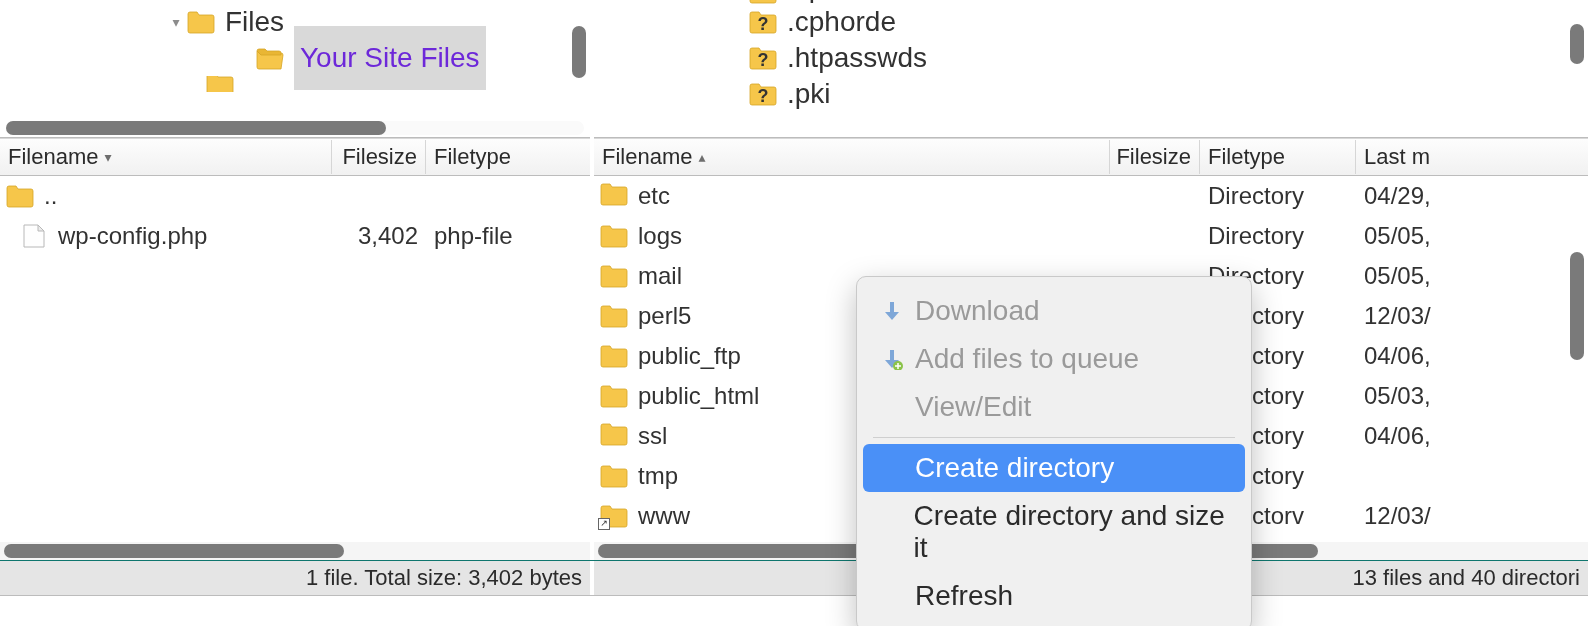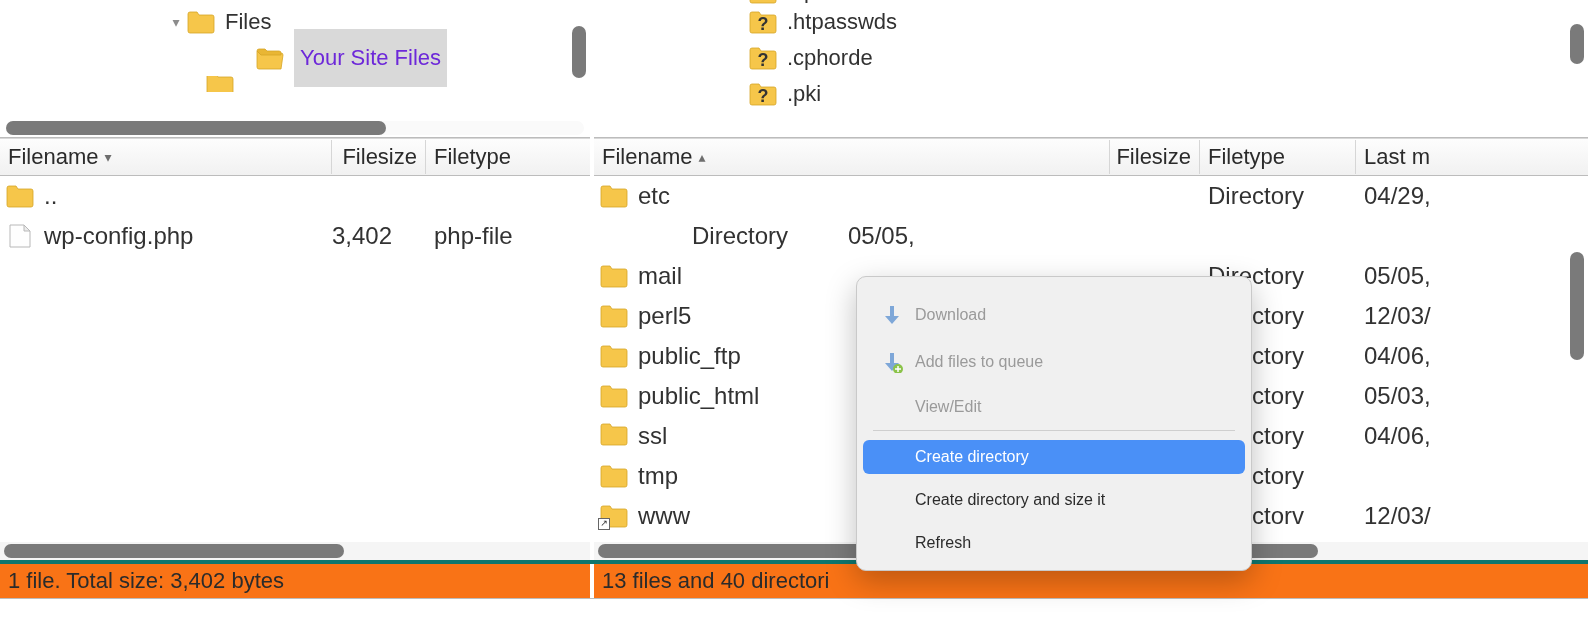--- a/index.html
+++ b/index.html
@@ -61,21 +61,21 @@
   width: 28px; height: 24px;
   margin-right: 10px;
   position: relative;
 }
 
 .folder-icon svg, .folder-open-icon svg, .unknown-icon svg, .file-icon svg, .parent-icon svg {
   width: 28px; height: 24px;
 }
 
 .tree-label {
-  font-size: 22px;
+  font-size: 28px;
   color: #323232;
 }
 
 .tree-label.selected {
   background: #d9d9d9;
   color: #6d28d9;
   padding: 16px 6px;
 }
 
 
@@ -144,23 +144,24 @@
 .list-hscroll {
   height: 18px;
   position: relative;
   background: #f5f5f5;
 }
 .list-hscroll .hscroll-thumb { top: 2px; height:14px; }
 
 
 .status-row {
   display: flex;
-  border-top: 4px solid #0f766e;
+  border-top: 1px solid #0f766e;
   border-bottom: 1px solid #bcbcbc;
-  background: #f97316;
+  background: #e5e5e5;
+  text-align: right;
 }
 .status-cell {
   flex:1;
   font-size: 22px;
   color: #2b2b2b;
   padding: 4px 8px;
 }
 
 
 .context-menu {
@@ -170,25 +171,24 @@
   width: 396px;
   background: #f0f0f0;
   border: 1px solid #c9c9c9;
   border-radius: 10px;
   box-shadow: 0 10px 30px rgba(0,0,0,0.25);
   padding: 10px 6px;
 }
 .menu-item {
   display: flex;
   align-items: center;
-  font-size: 16px;
+  font-size: 28px;
   padding: 8px 14px;
   border-radius: 6px;
   color: #2b2b2b;
-  margin-top: 9px;
 }
 .menu-item.disabled { color: #9a9a9a; }
 .menu-item.highlight { background: #4a90f7; color: #fff; }
 .menu-sep { height:1px; background:#cfcfcf; margin: 6px 10px; }
 .menu-icon { width: 30px; display:inline-flex; justify-content:center; margin-right: 8px; }
 
 .shortcut-icon {
   position: absolute;
   left: -2px;
   bottom: -2px;
@@ -285,27 +285,27 @@
           <div style="width:332px;display:flex;align-items:center;padding-left:6px">
             <span class="parent-icon" style="position:relative"><svg viewBox="0 0 28 24">
                 <use href="#parent-g"></use>
               </svg></span>
             <span>..</span>
           </div>
           <div style="width:94px;text-align:right;padding-right:8px"></div>
           <div style="flex:1;padding-left:8px"></div>
         </div>
         <div class="list-row">
-          <div style="width:332px;display:flex;align-items:center;padding-left:6px">
+          <div style="width:332px;display:flex;align-items:center;padding-left:20px">
             <span class="file-icon" style="position:relative"><svg viewBox="0 0 28 24">
                 <use href="#file-g"></use>
               </svg></span>
             <span>wp-config.php</span>
           </div>
-          <div style="width:94px;padding-right:8px">3,402</div>
+          <div style="width:94px;text-align:right;padding-right:8px">3,402</div>
           <div style="flex:1;padding-left:8px">php-file</div>
         </div>
       </div>
 
     <div class="list-hscroll">
       <div class="hscroll-thumb" style="left:4px;width:340px;"></div>
     </div>
   </div>
 
   <div class="pane pane-right">
@@ -314,27 +314,27 @@
           <div class="tree-row" style="padding-left: 155px; height: 18px; align-items: flex-end;">
             <span class="unknown-icon"><svg viewBox="0 0 28 24">
                 <use href="#unknown-g"></use>
               </svg></span>
             <span class="tree-label">.cpanel</span>
           </div>
           <div class="tree-row" style="padding-left: 155px;">
             <span class="unknown-icon"><svg viewBox="0 0 28 24">
                 <use href="#unknown-g"></use>
               </svg></span>
-            <span class="tree-label">.htpasswds</span>
+            <span class="tree-label">.cphorde</span>
           </div>
           <div class="tree-row" style="padding-left: 155px;">
             <span class="unknown-icon"><svg viewBox="0 0 28 24">
                 <use href="#unknown-g"></use>
               </svg></span>
-            <span class="tree-label">.cphorde</span>
+            <span class="tree-label">.htpasswds</span>
           </div>
           <div class="tree-row" style="padding-left: 155px;">
             <span class="unknown-icon"><svg viewBox="0 0 28 24">
                 <use href="#unknown-g"></use>
               </svg></span>
             <span class="tree-label">.pki</span>
           </div>
         </div>
       <div class="vscroll-thumb" style="top:24px;height:40px;"></div>
     </div>
@@ -351,31 +351,37 @@
         <span>Filetype</span>
       </div>
       <div class="col" style="flex:1;border-right:none">
         <span>Last m</span>
       </div>
     </div>
 
     <div class="list-body" id="right-list">
       <div class="vscroll-thumb" style="top:76px;height:108px;"></div>
     <div class="list-row">
-          <div style="width:516px;display:flex;align-items:center;padding-left:6px">
+          <div style="width:516px;display:flex;padding-left:6px">
             <span class="folder-icon" style="position:relative"><svg viewBox="0 0 28 24">
                 <use href="#folder-g"></use>
               </svg></span>
             <span>etc</span>
           </div>
           <div style="width:90px"></div>
           <div style="width:156px;padding-left:8px">Directory</div>
           <div style="flex:1;padding-left:8px">04/29,</div>
         </div>
         <div class="list-row">
+          <div style="width:516px;display:flex;align-items:center;padding-left:6px">
+            <span class="folder-icon" style="position:relative"><svg viewBox="0 0 28 24">
+                <use href="#folder-g"></use>
+              </svg></span>
+            <span>logs</span>
+          </div>
           <div style="width:90px"></div>
           <div style="width:156px;padding-left:8px">Directory</div>
           <div style="flex:1;padding-left:8px">05/05,</div>
         </div>
         <div class="list-row">
           <div style="width:516px;display:flex;align-items:center;padding-left:6px">
             <span class="folder-icon" style="position:relative"><svg viewBox="0 0 28 24">
                 <use href="#folder-g"></use>
               </svg></span>
             <span>mail</span>

